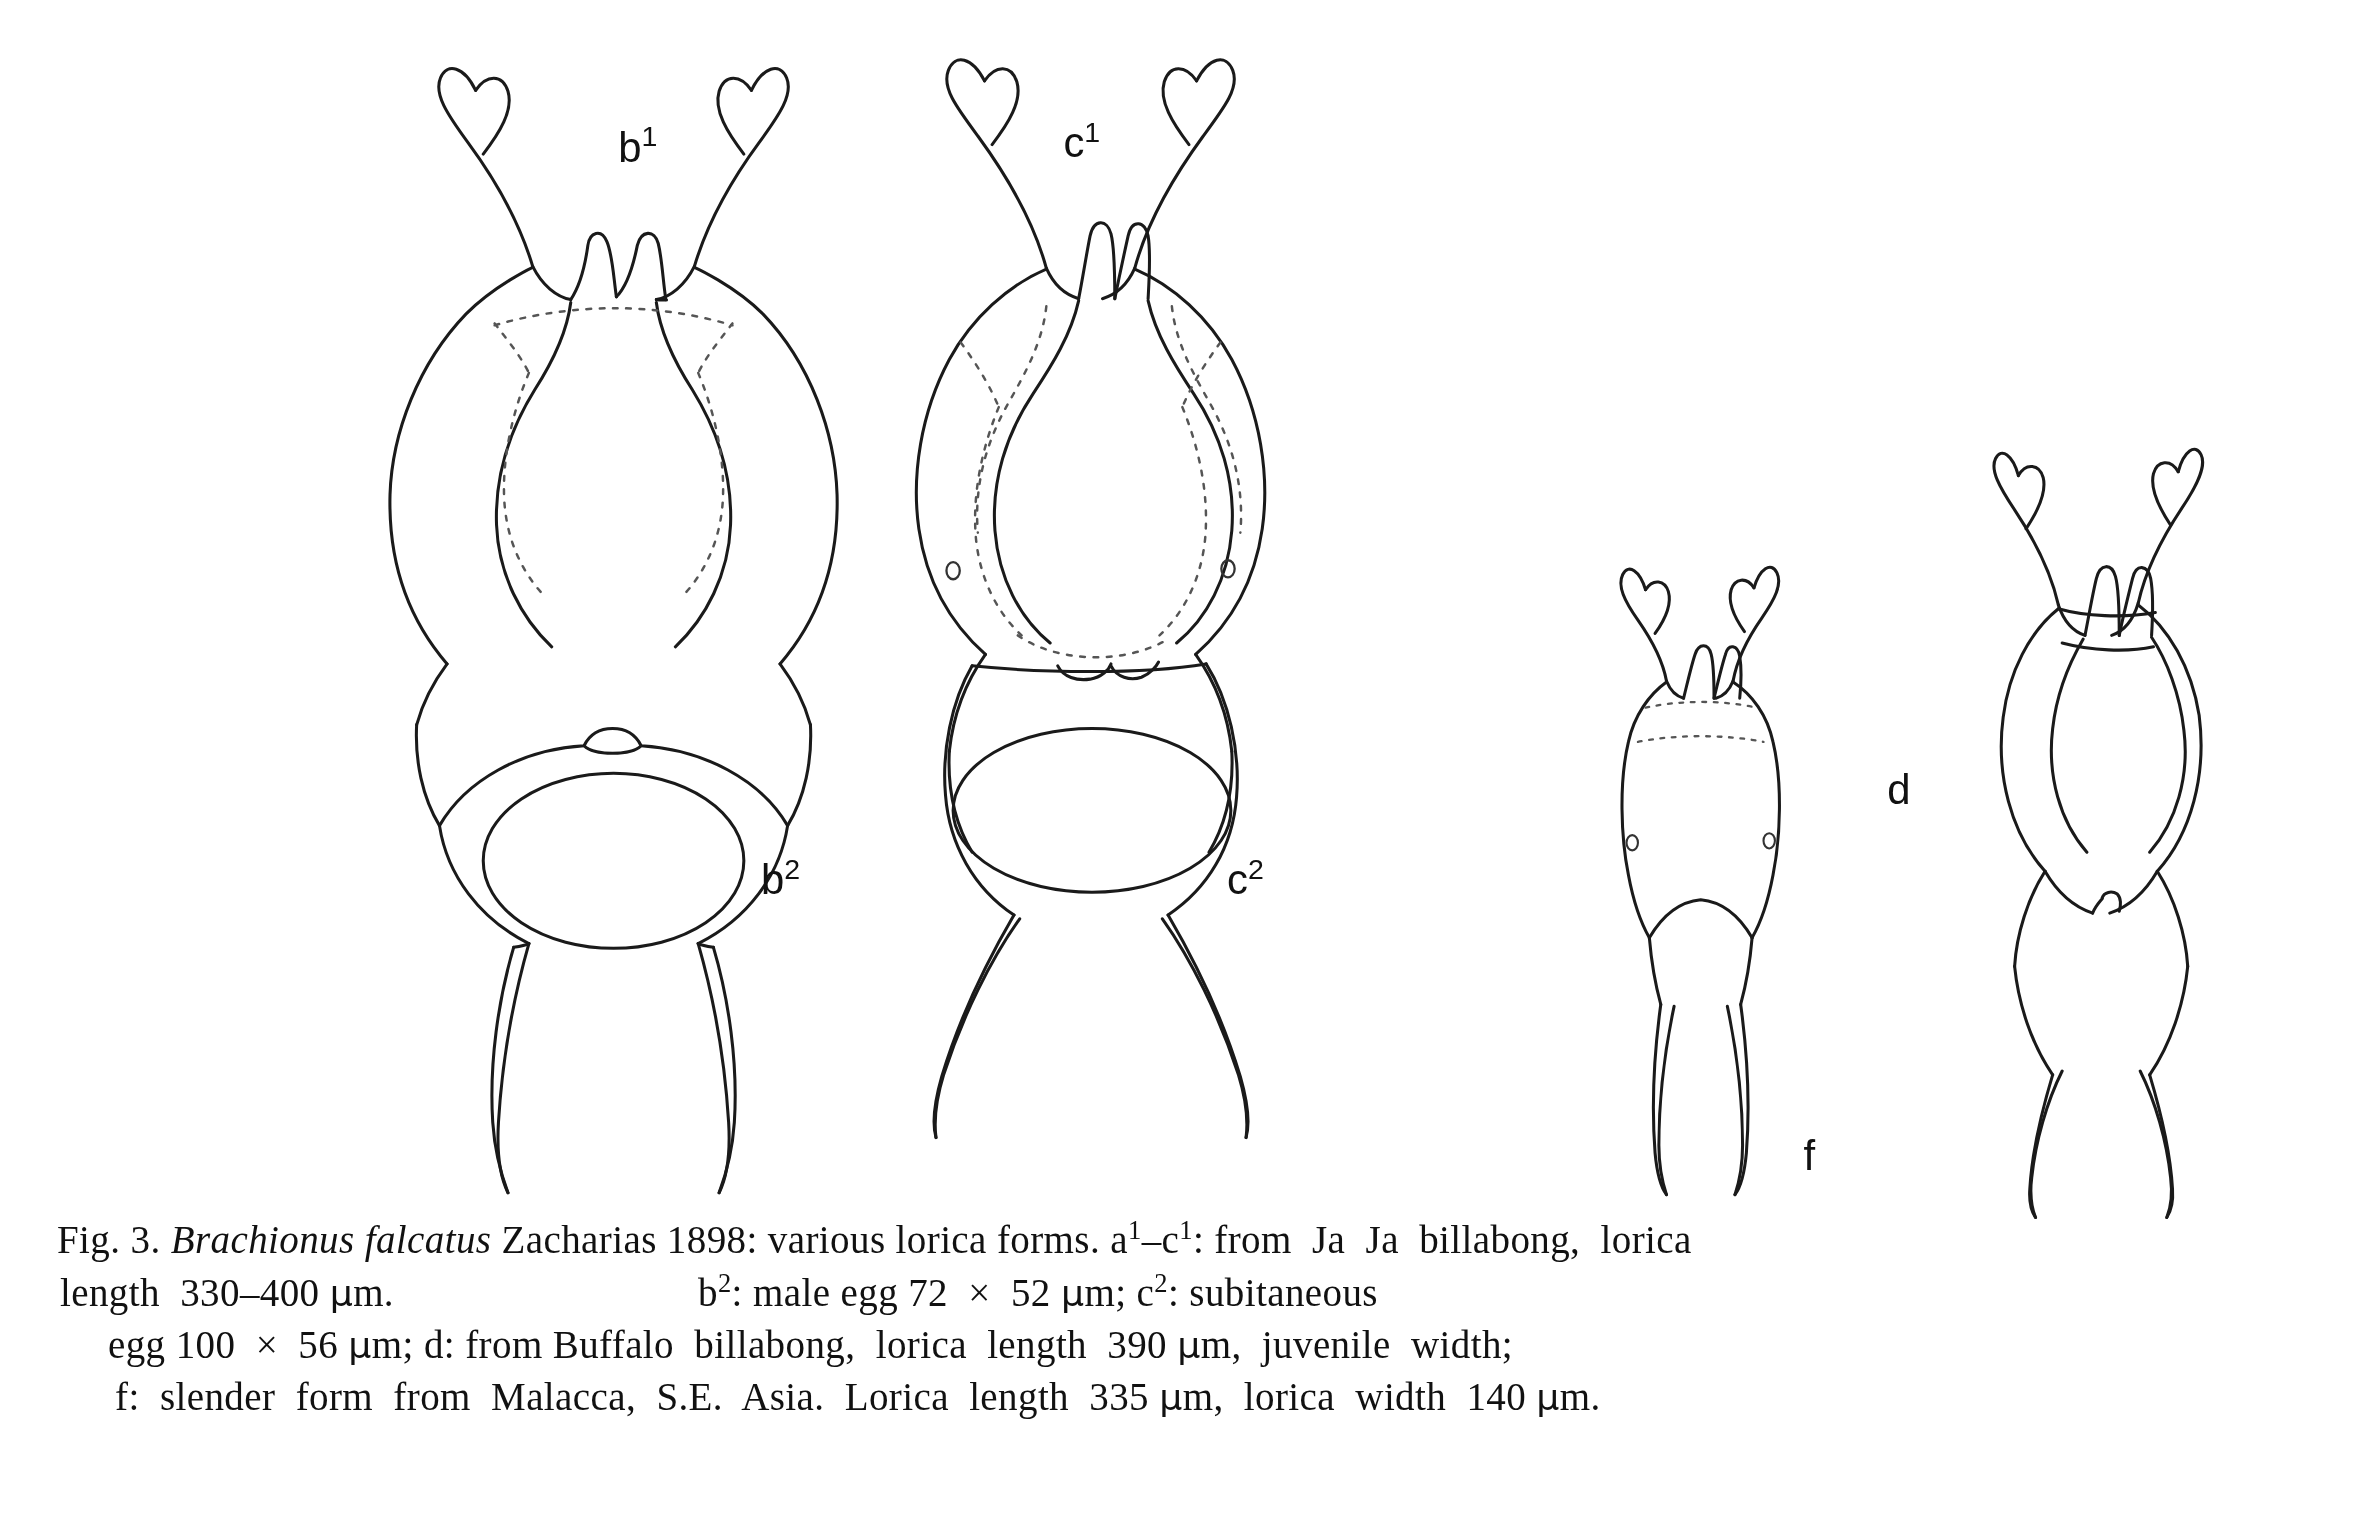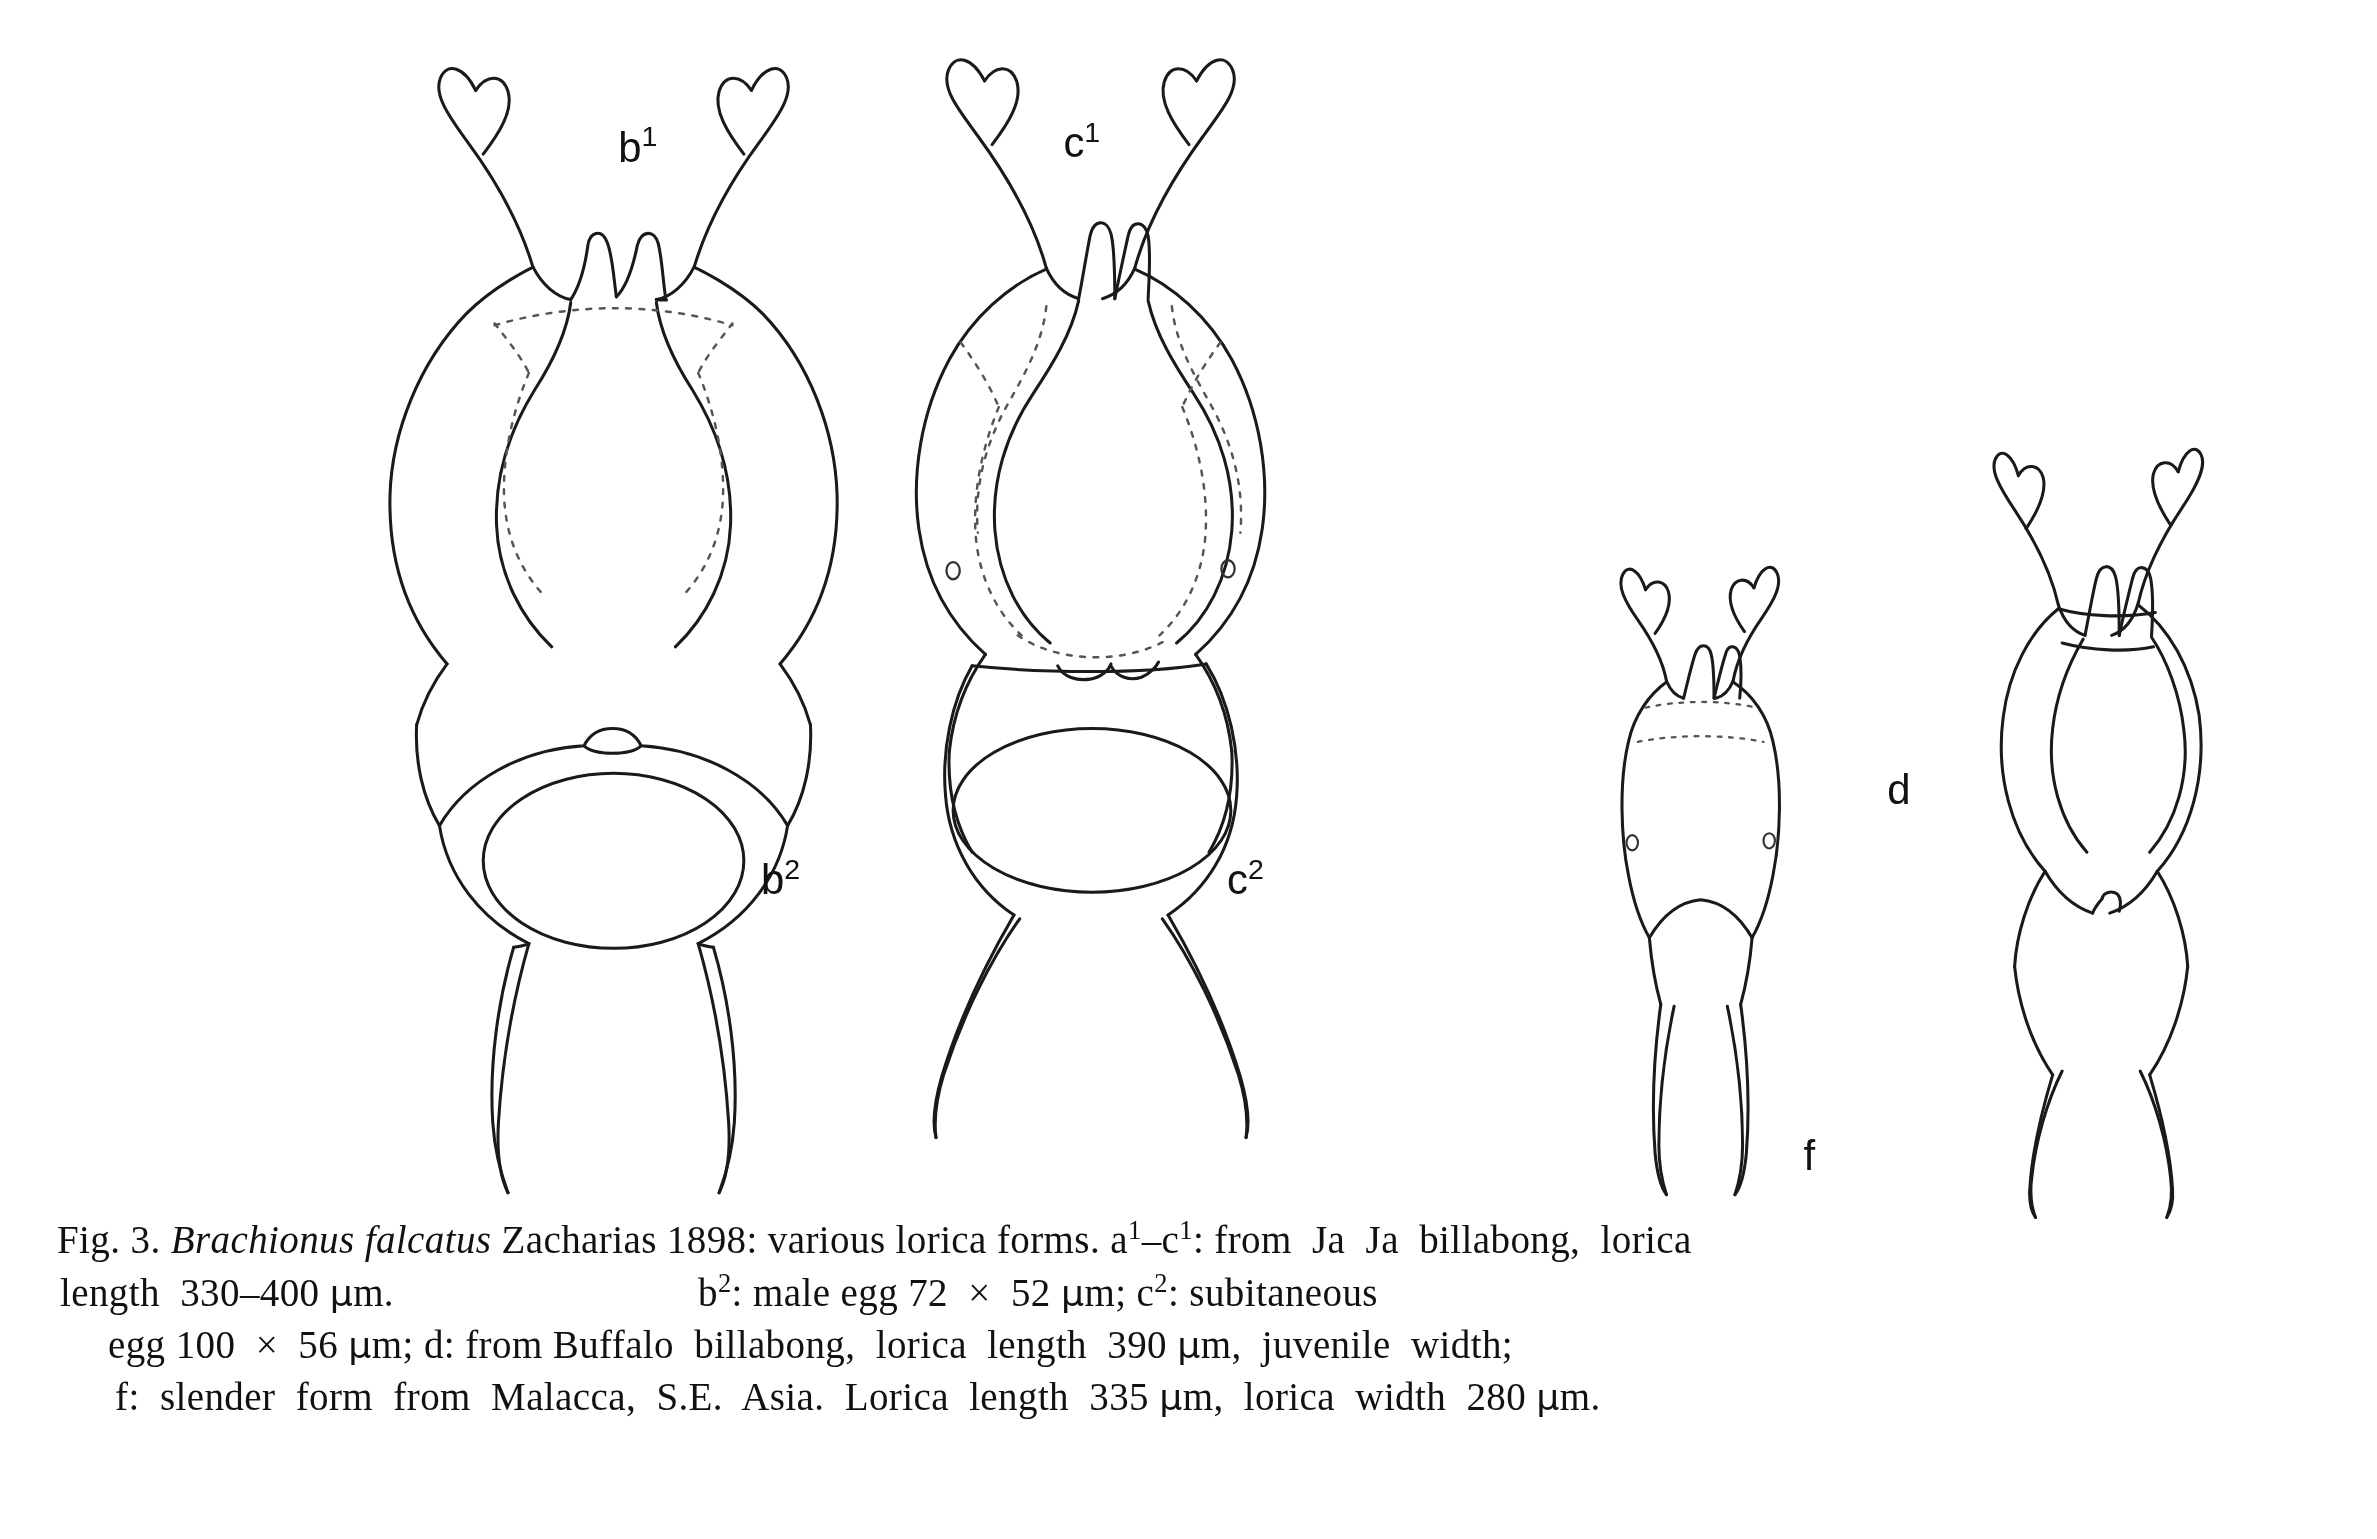--- a/index.html
+++ b/index.html
@@ -256,17 +256,17 @@
     </svg>
   </div>
 
   <div class="caption">
     <span class="caption-line cap-l1"><span>Fig. 3. </span><em>Brachionus falcatus</em><span> Zacharias 1898: various lorica forms. a</span><sup>1</sup><span>–c</span><sup>1</sup><span>: from  Ja  Ja  billabong,  lorica</span></span>
 
     <span class="caption-line cap-l2"><span>length  330–400 </span><span class="mu">μ</span><span>m.</span><span class="sp-wide"></span><span>b</span><sup>2</sup><span>: male egg 72  ×  52 </span><span class="mu">μ</span><span>m; c</span><sup>2</sup><span>: subitaneous</span></span>
 
     <span class="caption-line cap-l3"><span>egg 100  ×  56 </span><span class="mu">μ</span><span>m; d: from Buffalo  billabong,  lorica  length  390 </span><span class="mu">μ</span><span>m,  juvenile  width;</span></span>
 
-    <span class="caption-line cap-l4"><span>f:  slender  form  from  Malacca,  S.E.  Asia.  Lorica  length  335 </span><span class="mu">μ</span><span>m,  lorica  width  280 </span><span class="mu">μ</span><span>m.</span></span>
+    <span class="caption-line cap-l4"><span>f:  slender  form  from  Malacca,  S.E.  Asia.  Lorica  length  335 </span><span class="mu">μ</span><span>m,  lorica  width  140 </span><span class="mu">μ</span><span>m.</span></span>
   </div>
 
 </div>
 
 
 </body></html>

